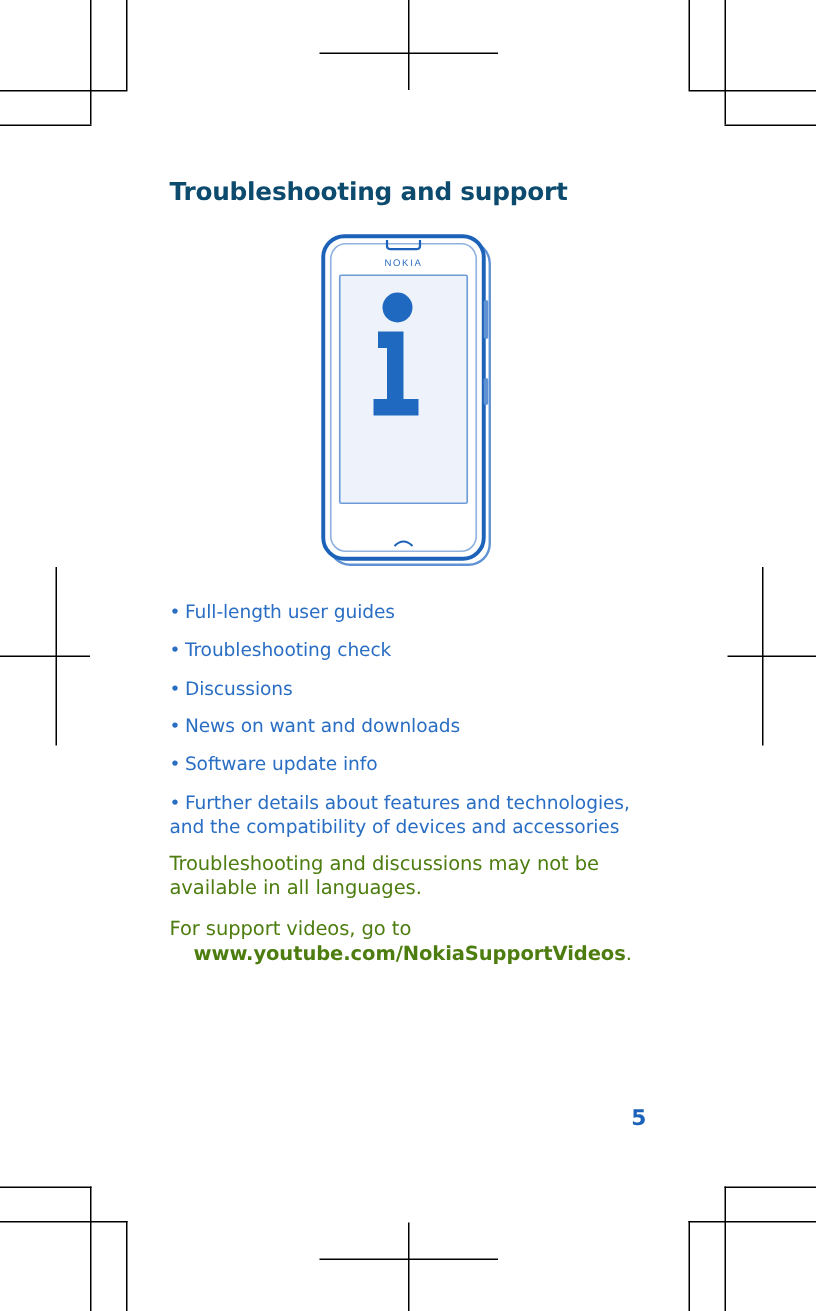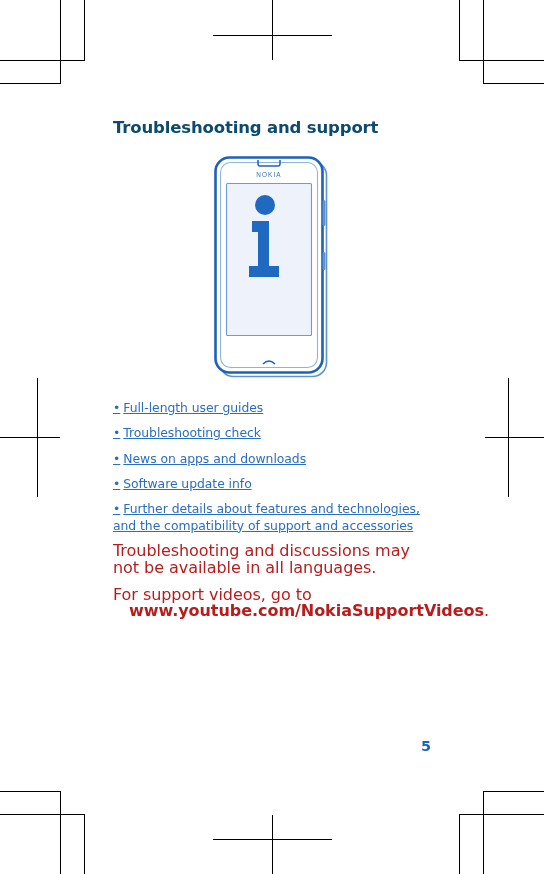--- a/index.html
+++ b/index.html
@@ -63,27 +63,26 @@
     margin: 0;
     padding: 0;
     list-style: none;
   }
   .bullets li {
     color: #2a6ec4;
     font-size: 12.4px;
     line-height: 16.4px;
     margin-bottom: 9px;
     letter-spacing: -0.05px;
-    text-decoration: underline;
   }
   .bullets li .dot { margin-right: 3px; }
 
   .tail-para {
-    color: #b91c1c;
-    font-size: 16px;
+    color: #4d7c0f;
+    font-size: 13px;
     line-height: 16.4px;
     margin: 0;
     letter-spacing: -0.05px;
   }
   .tail-para + .tail-para { margin-top: 11px; }
   .bold { font-weight: bold; margin-left: 16px; }
 
   .page-number {
     position: absolute;
     left: 113px;
@@ -161,23 +160,24 @@
       <path d="M50 208 Q56 202 62 208" fill="none" stroke="#1c62b9" stroke-width="1.4"></path>
 
       <rect x="109.5" y="44" width="3" height="26" rx="1.5" ry="1.5" fill="#5f92d4"></rect>
       <rect x="109.5" y="96" width="3" height="18" rx="1.5" ry="1.5" fill="#5f92d4"></rect>
     </svg>
   </div>
 
   <ul class="bullets">
     <li><span class="dot">•</span><span>Full-length user guides</span></li>
     <li><span class="dot">•</span><span>Troubleshooting check</span></li>
-    <li><span class="dot">•</span><span>News on apps and downloads</span></li>
+    <li><span class="dot">•</span><span>Discussions</span></li>
+    <li><span class="dot">•</span><span>News on want and downloads</span></li>
     <li><span class="dot">•</span><span>Software update info</span></li>
-    <li><span class="dot">•</span><span>Further details about features and technologies, and the compatibility of support and accessories</span></li>
+    <li><span class="dot">•</span><span>Further details about features and technologies, and the compatibility of devices and accessories</span></li>
   </ul>
 
   <p class="tail-para">Troubleshooting and discussions may not be available in all languages.</p>
 
   <p class="tail-para"><span>For support videos, go to </span><span class="bold">www.youtube.com/NokiaSupportVideos</span><span>.</span></p>
 
 </div>
 
 <div class="page-number">5</div>
 

